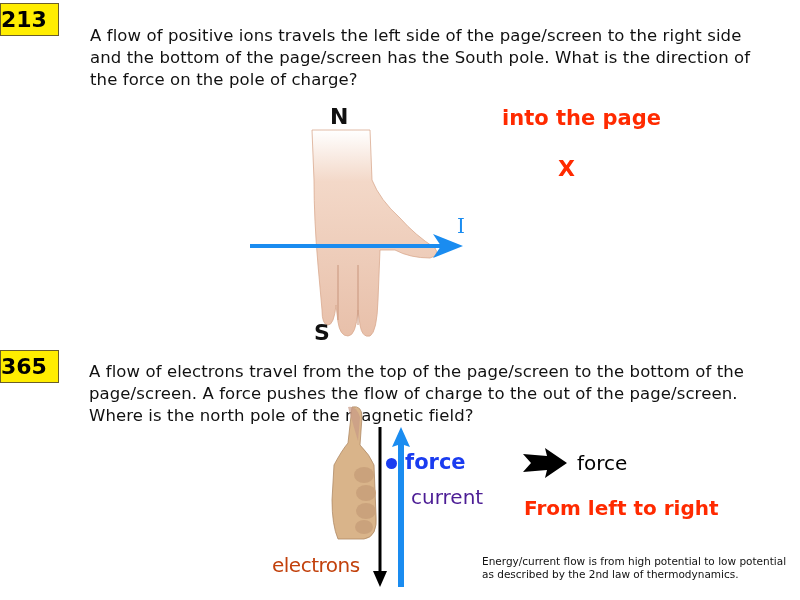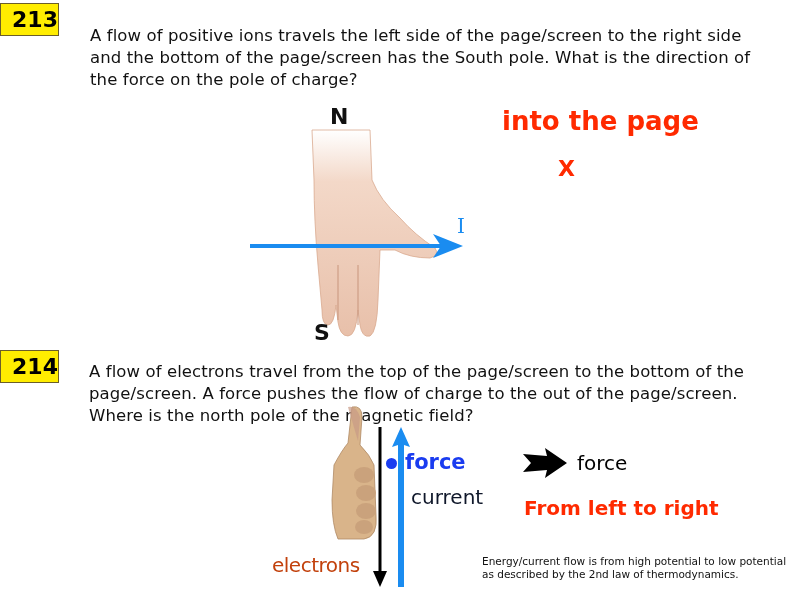--- a/index.html
+++ b/index.html
@@ -1,21 +1,21 @@
 <!DOCTYPE html>
 <html><head>
 <meta charset="utf-8">
 <style>
   html, body { margin:0; padding:0; }
   body { width:800px; height:600px; position:relative; background:#ffffff; overflow:hidden;
          font-family:"DejaVu Sans","Liberation Sans",sans-serif; color:#111; }
   .badge { position:absolute; left:0; width:59px; height:33px; background:#ffed00;
            border:1px solid #6b5e2a; box-sizing:border-box;
            font-family:"DejaVu Sans",sans-serif; font-weight:bold; font-size:22px;
-           display:flex; align-items:center; justify-content:flex-end; color:#000; }
+           display:flex; align-items:center; justify-content:flex-start; color:#000; }
   .q-text { position:absolute; font-size:16.5px; line-height:22px; color:#111; letter-spacing:0.1px; }
   .abs { position:absolute; }
   .pole { font-weight:bold; font-size:22px; color:#111; font-family:"DejaVu Sans",sans-serif; }
   .answer { color:#ff2a00; font-weight:bold; font-family:"DejaVu Sans",sans-serif; }
   .note { position:absolute; font-size:10.5px; line-height:13px; color:#111; font-family:"DejaVu Sans",sans-serif; }
 </style>
 </head>
 <body>
 
 <div class="badge" style="top:3px;">
@@ -45,25 +45,25 @@
   </svg>
 </div>
 <div class="abs pole" style="left:330px; top:104px;">N</div>
 <div class="abs pole" style="left:314px; top:320px;">S</div>
 <svg class="abs" style="left:245px; top:228px;" width="225" height="36" viewBox="0 0 225 36">
   <line x1="5" y1="18" x2="198" y2="18" stroke="#1a8cf0" stroke-width="4"></line>
   <polygon points="188,6 218,18 188,30 196,18" fill="#1a8cf0"></polygon>
 </svg>
 <div class="abs" style="left:457px; top:214px; color:#1a8cf0; font-family:'DejaVu Serif',serif; font-size:20px;">I</div>
 
-<div class="abs answer" style="left:502px; top:106px; font-size:26px;">into the page</div>
+<div class="abs answer" style="left:502px; top:106px; font-size:21px;">into the page</div>
 <div class="abs answer" style="left:558px; top:156px; font-size:22px;">X</div>
 
 <div class="badge" style="top:350px;">
-  <span>214</span>
+  <span>365</span>
 </div>
 <div class="q-text" style="left:89px; top:361px;">
   <div>A flow of electrons travel from the top of the page/screen to the bottom of the</div>
   <div>page/screen. A force pushes the flow of charge to the out of the page/screen.</div>
   <div>Where is the north pole of the magnetic field?</div>
 </div>
 
 <svg class="abs" style="left:330px; top:405px;" width="60" height="140" viewBox="0 0 60 140">
   <path d="M22 2 Q32 0 32 12 L30 40 Q40 50 44 60 L46 110 Q48 132 34 134 L8 134 Q2 120 2 95 L4 60 Q12 45 18 38 Z" fill="#d9b48a" stroke="#b08a66" stroke-width="0.8"></path>
   <path d="M18 2 Q26 0 30 12 L28 36" fill="#c89a86" stroke="none" opacity="0.7"></path>
@@ -76,21 +76,21 @@
 <svg class="abs" style="left:370px; top:425px;" width="20" height="165" viewBox="0 0 20 165">
   <line x1="10" y1="2" x2="10" y2="150" stroke="#000" stroke-width="3"></line>
   <polygon points="3,146 17,146 10,162" fill="#000"></polygon>
 </svg>
 <svg class="abs" style="left:390px; top:425px;" width="22" height="165" viewBox="0 0 22 165">
   <polygon points="11,2 2,22 8,20 8,162 14,162 14,20 20,22" fill="#1a8cf0"></polygon>
 </svg>
 
 <div class="abs" style="left:386px; top:458px; width:11px; height:11px; border-radius:50%; background:#1a3cf0;"></div>
 <div class="abs" style="left:405px; top:450px; color:#1a3cf0; font-weight:bold; font-size:21px; font-family:'DejaVu Sans',sans-serif;">force</div>
-<div class="abs" style="left:411px; top:485px; font-size:20px; font-family:'DejaVu Sans',sans-serif; color:#0f172a;">current</div>
+<div class="abs" style="left:411px; top:485px; font-size:20px; font-family:'DejaVu Sans',sans-serif; color:#4c1d95;">current</div>
 <div class="abs" style="left:272px; top:553px; font-size:20px; font-family:'DejaVu Sans',sans-serif; color:#c2410c; letter-spacing:-0.5px;">electrons</div>
 
 <svg class="abs" style="left:523px; top:448px;" width="46" height="30" viewBox="0 0 46 30">
   <polygon points="0,6 24,8 22,0 44,15 22,30 24,22 0,24 8,15" fill="#000"></polygon>
 </svg>
 <div class="abs" style="left:577px; top:451px; font-size:20px; font-family:'DejaVu Sans',sans-serif; color:#000;">force</div>
 
 <div class="abs answer" style="left:524px; top:496px; font-size:20px;">From left to right</div>
 
 <div class="note" style="left:482px; top:555px;">

